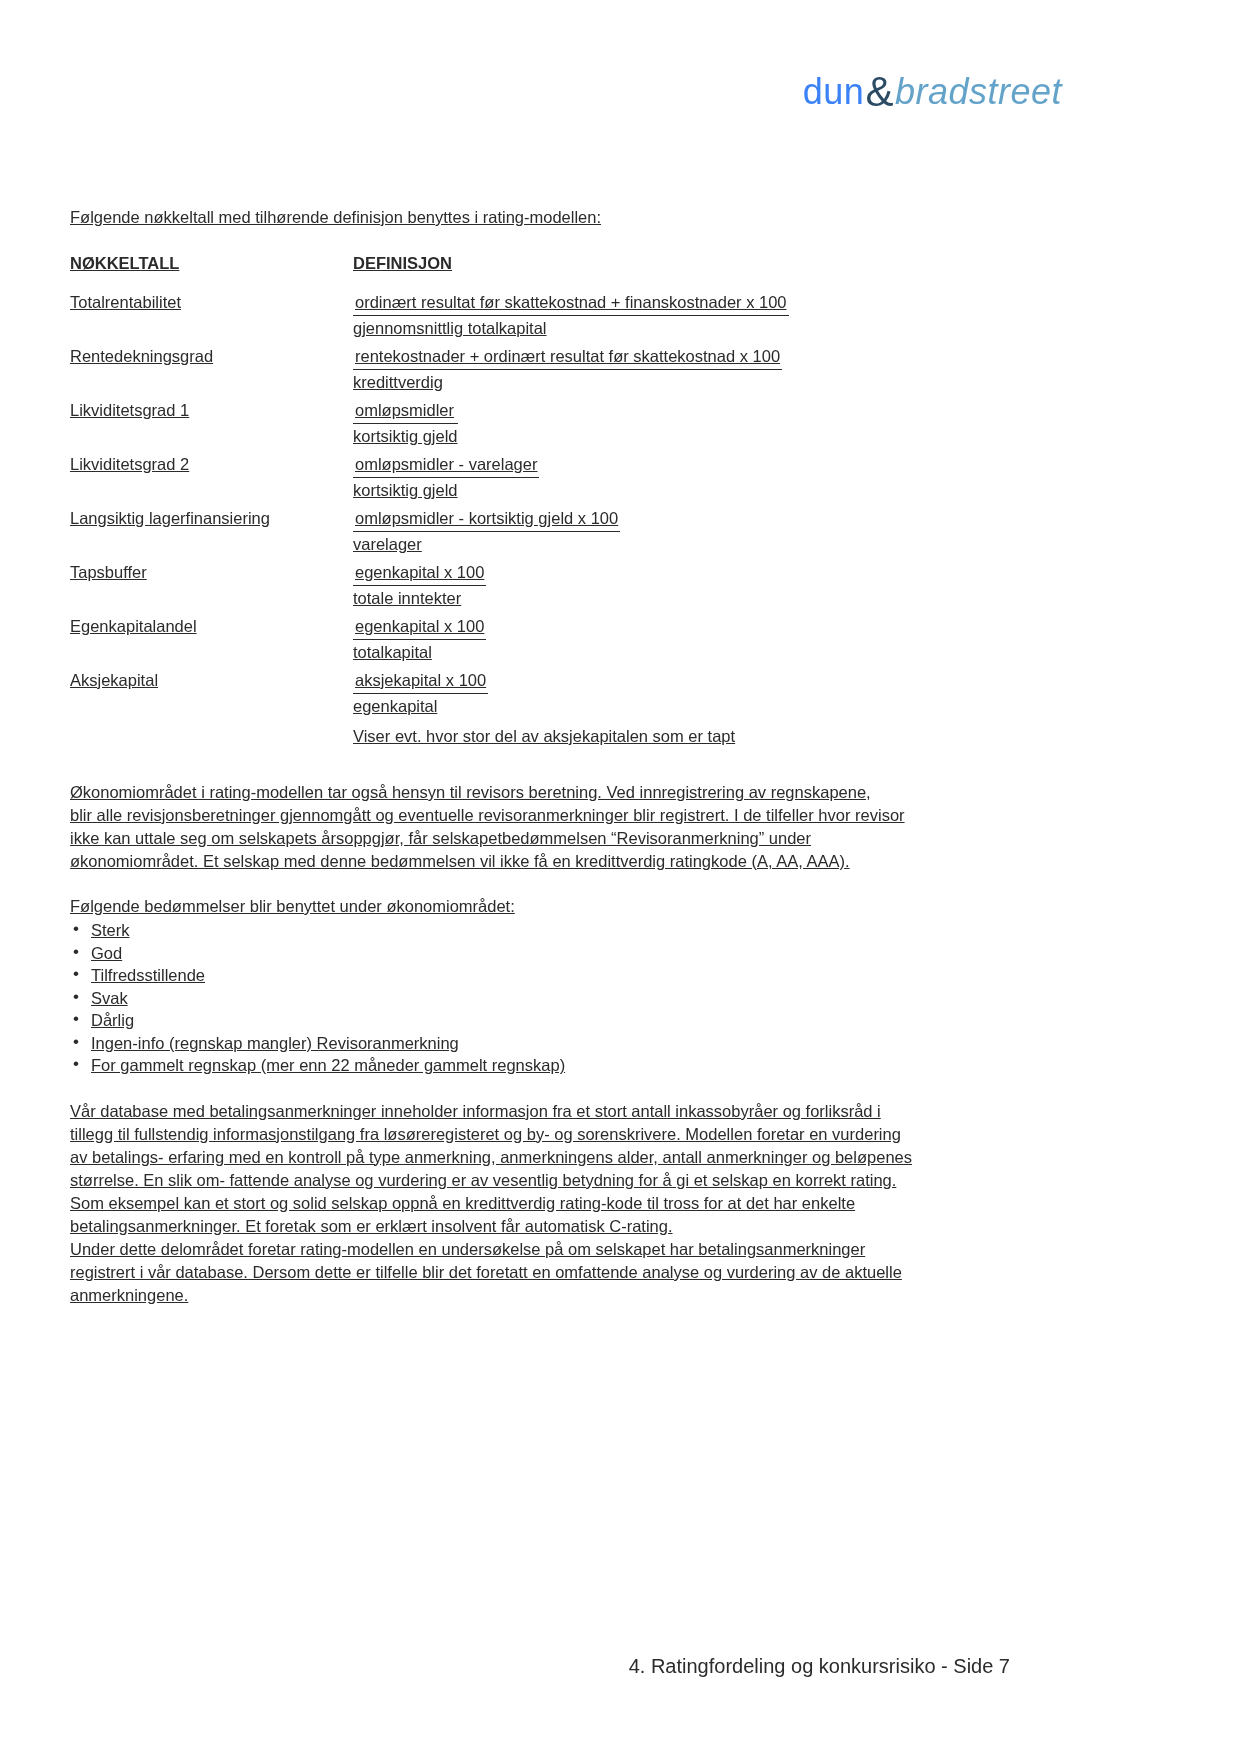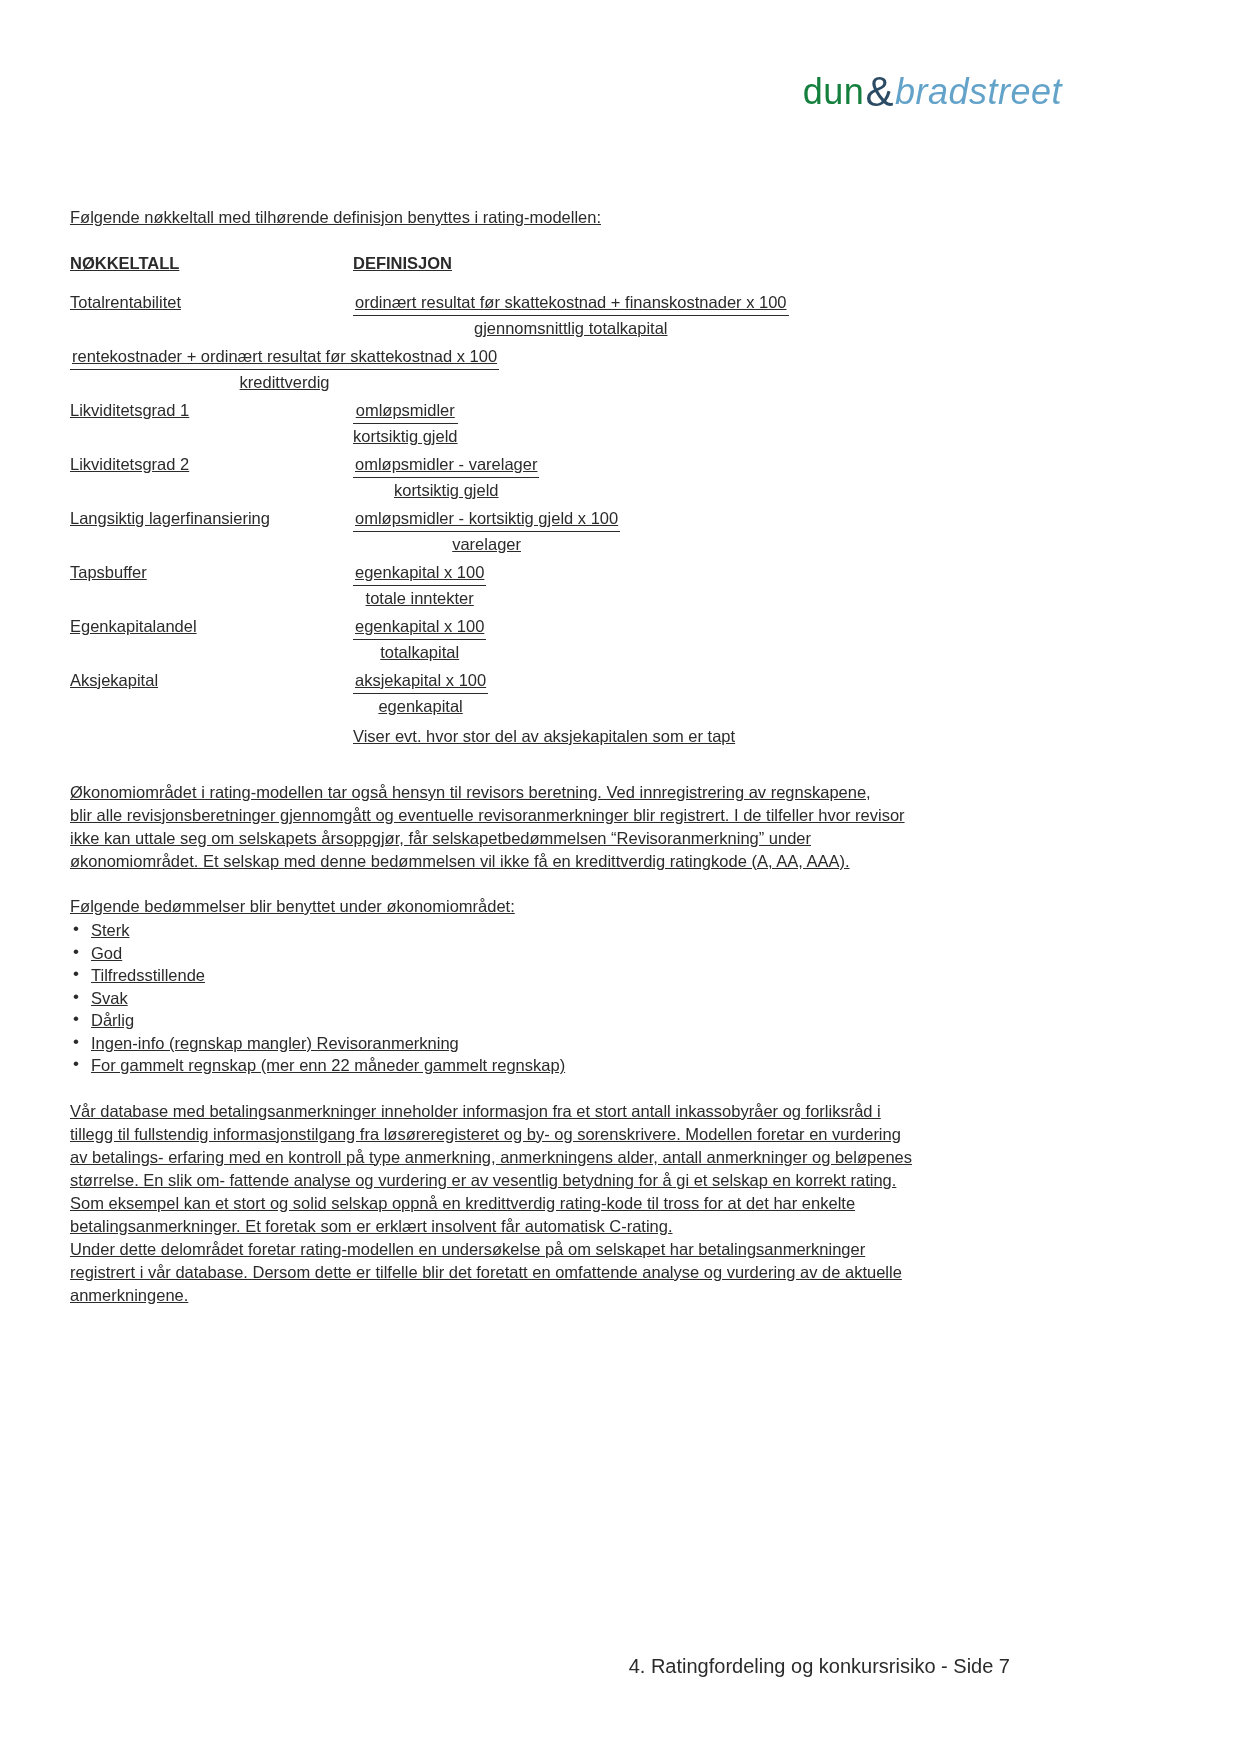--- a/index.html
+++ b/index.html
@@ -18,21 +18,21 @@
   .logo {
     position: absolute;
     top: 68px;
     right: 179px;
     font-size: 36px;
     letter-spacing: 0.5px;
     white-space: nowrap;
     line-height: 44px;
     user-select: none;
   }
-  .logo .dun { color: #15803d; margin-top: 44px; }
+  .logo .dun { color: #3b82f6; margin-top: 44px; }
   .logo .amp {
     color: #2b4a63;
     font-size: 42px;
     margin: 0 1px;
     position: relative;
     top: 2px;
   }
   .logo .bradstreet { color: #64a3c9; font-style: italic; }
   
   .content {
@@ -53,21 +53,21 @@
     line-height: 21px;
     margin-bottom: 18px;
   }
   .thead .c1 { width: 283px; flex: none; }
   .trow {
     display: flex;
     margin-bottom: 7px;
     line-height: 21px;
   }
   .tlabel { width: 283px; flex: none; }
-  .frac { display: inline-block; text-align: center; }
+  .frac { display: inline-block; }
   .frac .num {
     border-bottom: 1.5px solid #2b2b2b;
     padding: 0 2px 2px 2px;
   }
   .frac .den { padding-top: 2px; }
   .tnote {
     margin-left: 283px;
     margin-top: 9px;
     line-height: 21px;
   }
@@ -128,20 +128,21 @@
 
       <div class="trow">
         <div class="tlabel">Totalrentabilitet</div>
         <div class="frac">
           <div class="num">ordinært resultat før skattekostnad + finanskostnader x 100</div>
           <div class="den">gjennomsnittlig totalkapital</div>
         </div>
       </div>
 
       <div class="trow">
+        <div class="tlabel">Rentedekningsgrad</div>
         <div class="frac">
           <div class="num">rentekostnader + ordinært resultat før skattekostnad x 100</div>
           <div class="den">kredittverdig</div>
         </div>
       </div>
 
       <div class="trow">
         <div class="tlabel">Likviditetsgrad 1</div>
         <div class="frac">
           <div class="num">omløpsmidler</div>

